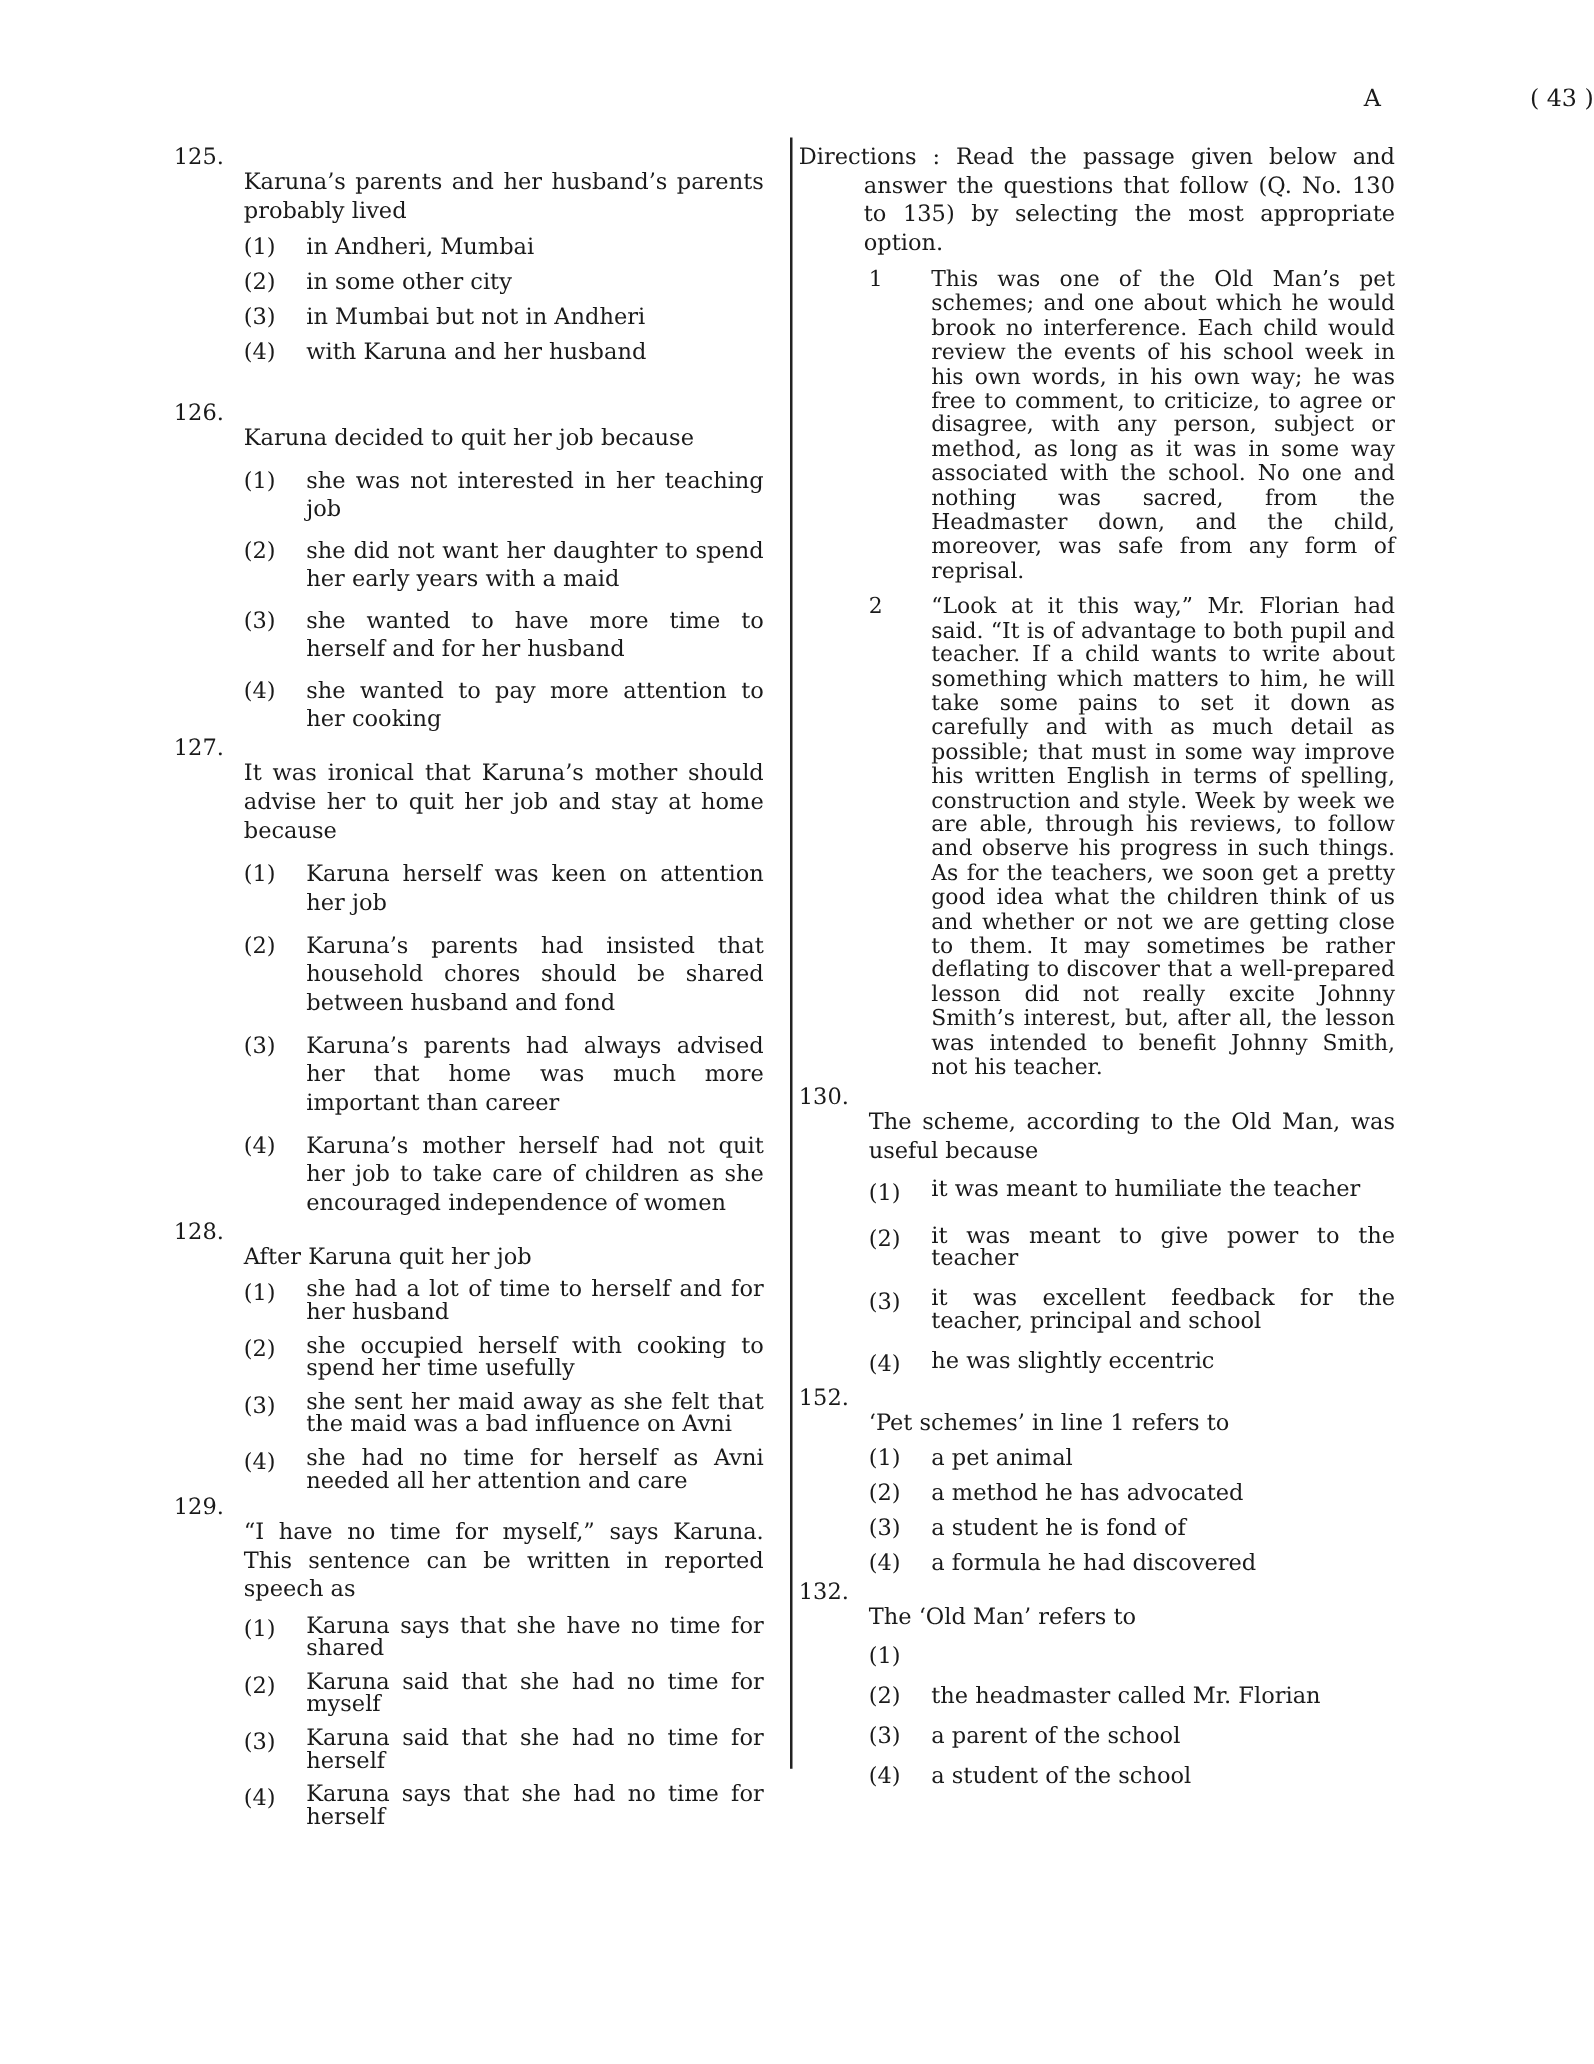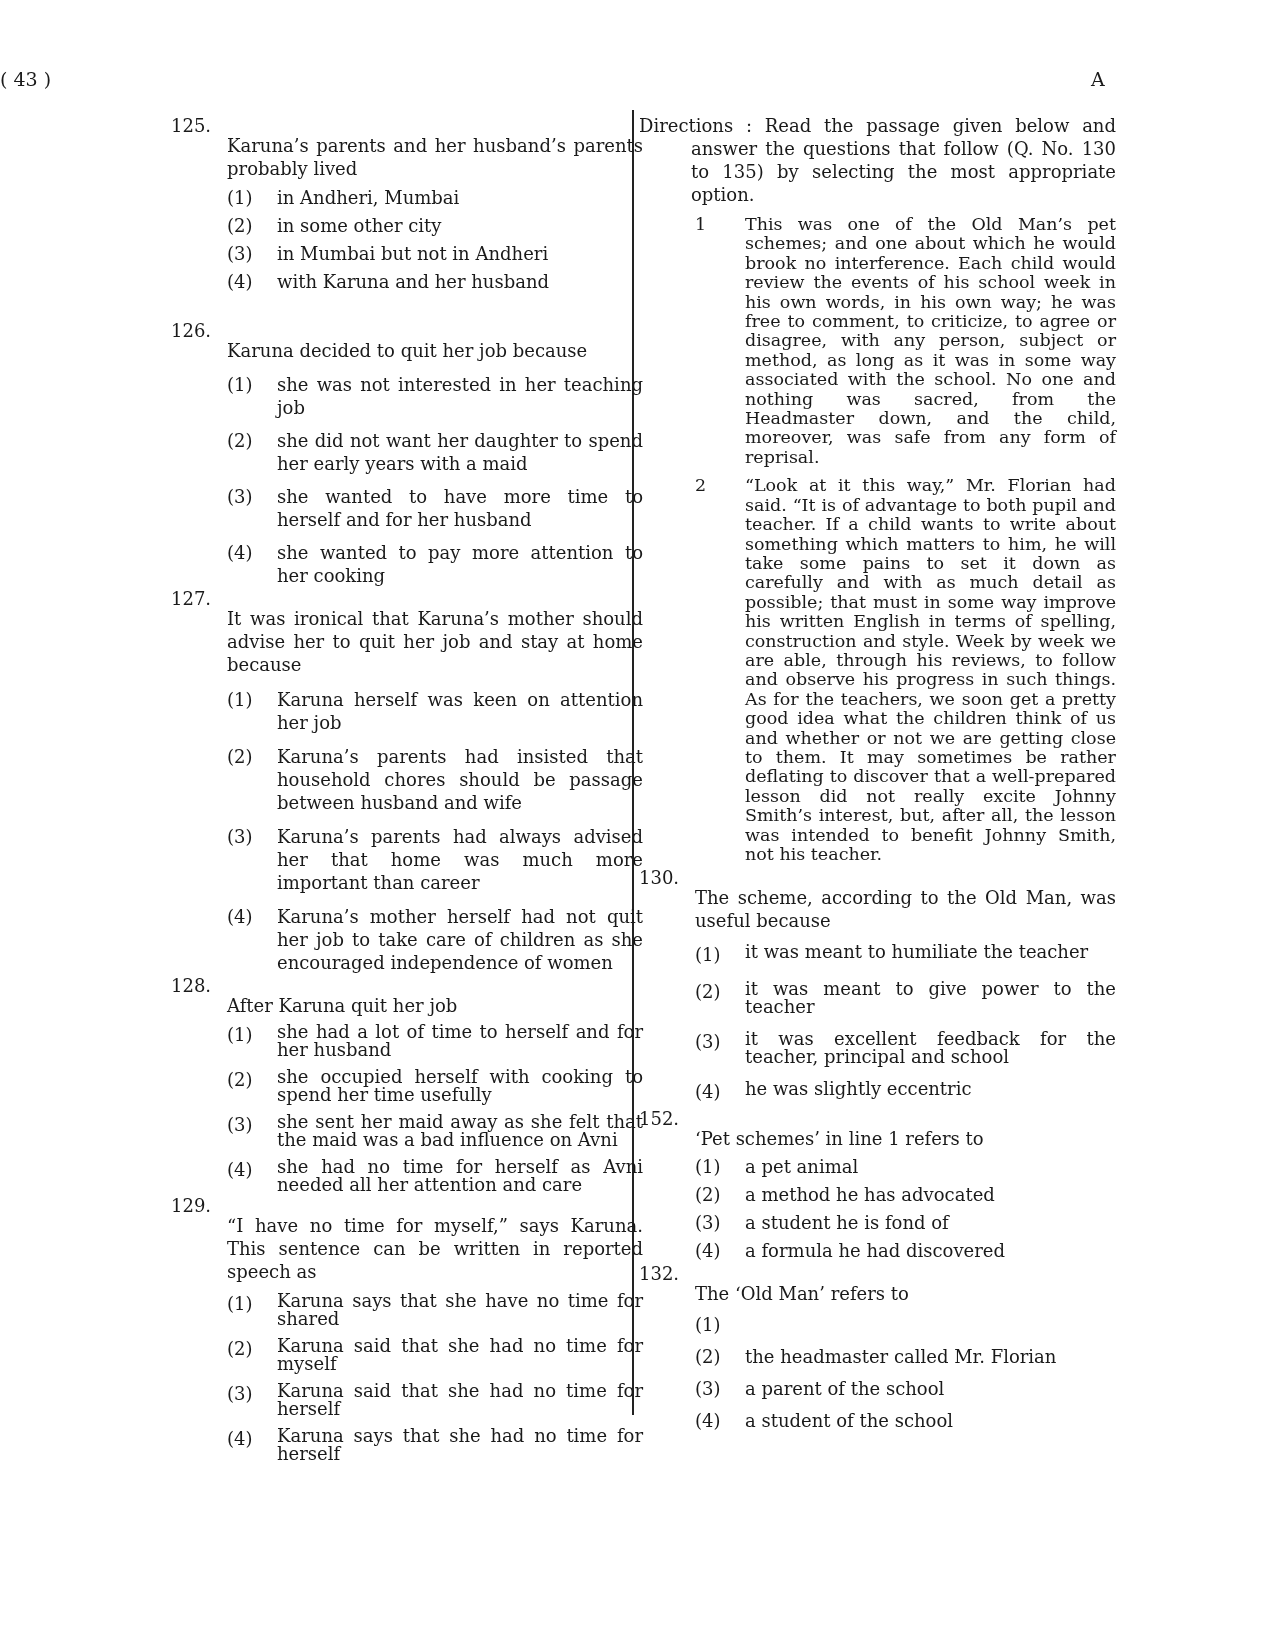--- a/index.html
+++ b/index.html
@@ -1,26 +1,26 @@
 <!DOCTYPE html>
 <html><head>
 <meta charset="utf-8">
 <style>
   html, body { margin: 0; padding: 0; background: #ffffff; }
   body {
     width: 1275px; height: 1651px; position: relative; overflow: hidden;
     font-family: "DejaVu Serif", "Liberation Serif", serif;
     color: #1a1a1a;
   }
-  .page-number { position: absolute; top: 68px; left: 0; width: 1275px; text-align: left; font-size: 19px; }
+  .page-number { position: absolute; top: 68px; left: 0; width: 1275px; text-align: right; font-size: 19px; }
   .booklet { position: absolute; top: 68px; left: 1091px; font-size: 19px; }
   .divider { position: absolute; left: 632px; top: 110px; width: 1.5px; height: 1305px; background: #222; }
 
   .col { position: absolute; top: 114px; font-size: 18px; line-height: 23px; }
-  .col-left { left: 171px; width: 472px; }
+  .col-left { left: 139px; width: 472px; }
   .col-right { left: 639px; width: 477px; }
 
   .q { display: flex; }
   .qnum { width: 56px; flex: 0 0 56px; }
   .qtext { flex: 1; text-align: justify; margin-top: 20px; }
 
   .opts { margin-left: 56px; }
   .opt { display: flex; }
   .onum { width: 50px; flex: 0 0 50px; }
   .otext { flex: 1; text-align: justify; }
@@ -95,21 +95,21 @@
       <span class="qnum">127.</span>
       <span class="qtext">It was ironical that Karuna’s mother should advise her to quit her job and stay at home because</span>
     </div>
     <div class="opts" style="margin-top:12px">
       <div class="opt" style="margin-bottom:11px">
           <span class="onum">(1)</span>
           <span class="otext">Karuna herself was keen on attention her job</span>
         </div>
       <div class="opt" style="margin-bottom:11px">
           <span class="onum">(2)</span>
-          <span class="otext">Karuna’s parents had insisted that household chores should be passage between husband and wife</span>
+          <span class="otext">Karuna’s parents had insisted that household chores should be shared between husband and fond</span>
         </div>
       <div class="opt" style="margin-bottom:11px">
           <span class="onum">(3)</span>
           <span class="otext">Karuna’s parents had always advised her that home was much more important than career</span>
         </div>
       <div class="opt">
           <span class="onum">(4)</span>
           <span class="otext">Karuna’s mother herself had not quit her job to take care of children as she encouraged independence of women</span>
         </div>
     </div>

